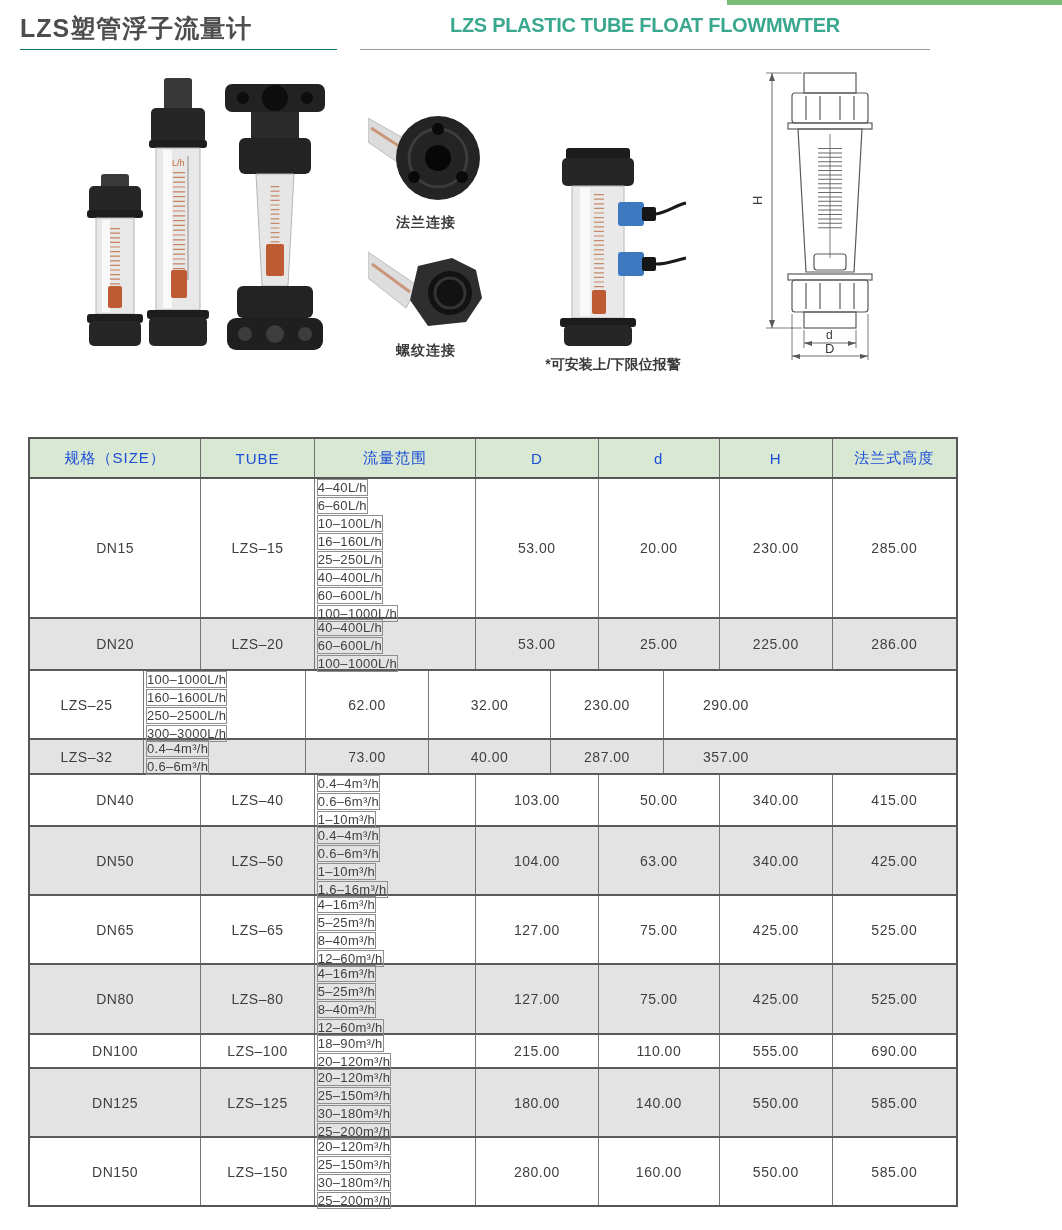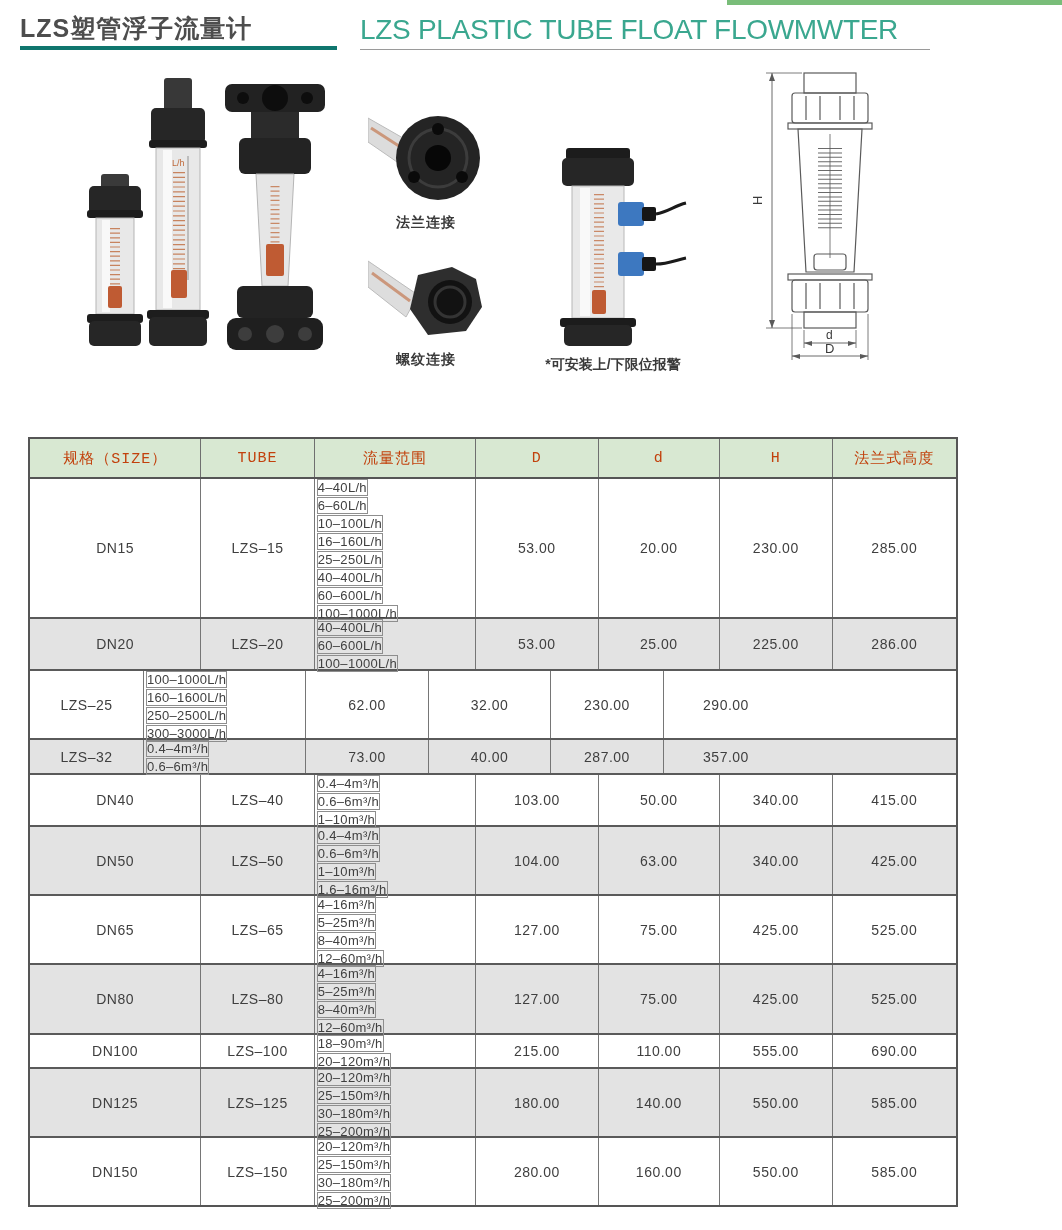--- a/index.html
+++ b/index.html
@@ -3,37 +3,37 @@
 <meta charset="utf-8">
 <style>
   * { margin:0; padding:0; box-sizing:border-box; }
   body { background:#fff; }
   .page {
     position:relative; width:1062px; height:1230px; background:#ffffff;
     font-family:"Liberation Sans","DejaVu Sans",sans-serif; color:#3f3f3f; overflow:hidden;
   }
   .accent-bar { position:absolute; left:727px; top:0; width:335px; height:5px; background:var(--accent-bar,#79bd79); }
 
-  .title-cn-wrap { position:absolute; left:20px; top:12px; width:317px; height:38px; border-bottom:4px solid #0f766e; }
+  .title-cn-wrap { position:absolute; left:20px; top:12px; width:317px; height:38px; border-bottom:1px solid #0f766e; }
   .title-cn { font-size:25px; font-weight:bold; color:#4d4d4d; letter-spacing:1px; }
   .title-en-wrap { position:absolute; left:360px; top:14px; width:570px; height:36px; border-bottom:1px solid #9a9a9a; }
-  .title-en { font-size:28px; font-weight:normal; color:var(--title-en,#3aa78f); letter-spacing:-0.3px; }
+  .title-en { font-size:20px; font-weight:bold; color:var(--title-en,#3aa78f); letter-spacing:-0.3px;text-align:center; }
 
   .fig { position:absolute; }
   .fig-caption { font-size:14px; color:#3a3a3a; font-weight:600; letter-spacing:1px; }
 
   
   .spec-table {
     position:absolute; left:28px; top:437px; width:930px;
     border:2px solid #555; background:#fff;
   }
   .thead { display:flex; height:40px; background:var(--table-header-bg,#d8e8d2); border-bottom:2px solid #555; }
   .hcell {
     display:flex; align-items:center; justify-content:center;
-    font-size:15px; color:#c2410c; border-right:1px solid #6f6f6f; letter-spacing:1px;font-family:Liberation Mono, monospace;
+    font-size:15px; color:#1d4ed8; border-right:1px solid #6f6f6f; letter-spacing:1px;
   }
   .hcell:last-child { border-right:none; }
   .trow { display:flex; background:#fff; }
   .trow + .trow { border-top:2px solid #5a5a5a; }
   .trow.shaded { background:var(--row-shaded-bg,#e3e3e3); }
   .tcell {
     display:flex; align-items:center; justify-content:center;
     font-size:14px; color:#3f3f3f; border-right:1px solid #767676; letter-spacing:0.5px;
   }
   .tcell:last-child { border-right:none; }
@@ -117,21 +117,21 @@
       <circle cx="70" cy="48" r="42" fill="#242424"></circle>
       <circle cx="70" cy="48" r="29" fill="none" stroke="#3c3c3c" stroke-width="3"></circle>
       <circle cx="70" cy="48" r="13" fill="#070707"></circle>
       <circle cx="70" cy="19" r="6" fill="#0a0a0a"></circle>
       <circle cx="46" cy="67" r="6" fill="#0a0a0a"></circle>
       <circle cx="94" cy="67" r="6" fill="#0a0a0a"></circle>
     </svg>
     <div class="fig-caption" style="padding-left:28px; margin-top:6px;">法兰连接</div>
   </div>
 
-  <div class="fig" style="left:368px; top:247px; width:130px;">
+  <div class="fig" style="left:368px; top:238px; width:130px;">
     <svg width="120" height="92" viewBox="0 0 120 92">
       <polygon points="0,14 50,48 38,70 0,40" fill="#dddddd" stroke="#bbbbbb"></polygon>
       <line x1="4" y1="26" x2="42" y2="54" stroke="#c06a3c" stroke-width="3" opacity="0.6"></line>
       <polygon points="50,28 84,20 108,32 114,60 98,84 60,88 42,62" fill="#2e2e2e"></polygon>
       <circle cx="82" cy="55" r="22" fill="#121212"></circle>
       <circle cx="82" cy="55" r="15" fill="none" stroke="#343434" stroke-width="3"></circle>
     </svg>
     <div class="fig-caption" style="padding-left:28px; margin-top:8px;">螺纹连接</div>
   </div>
 

